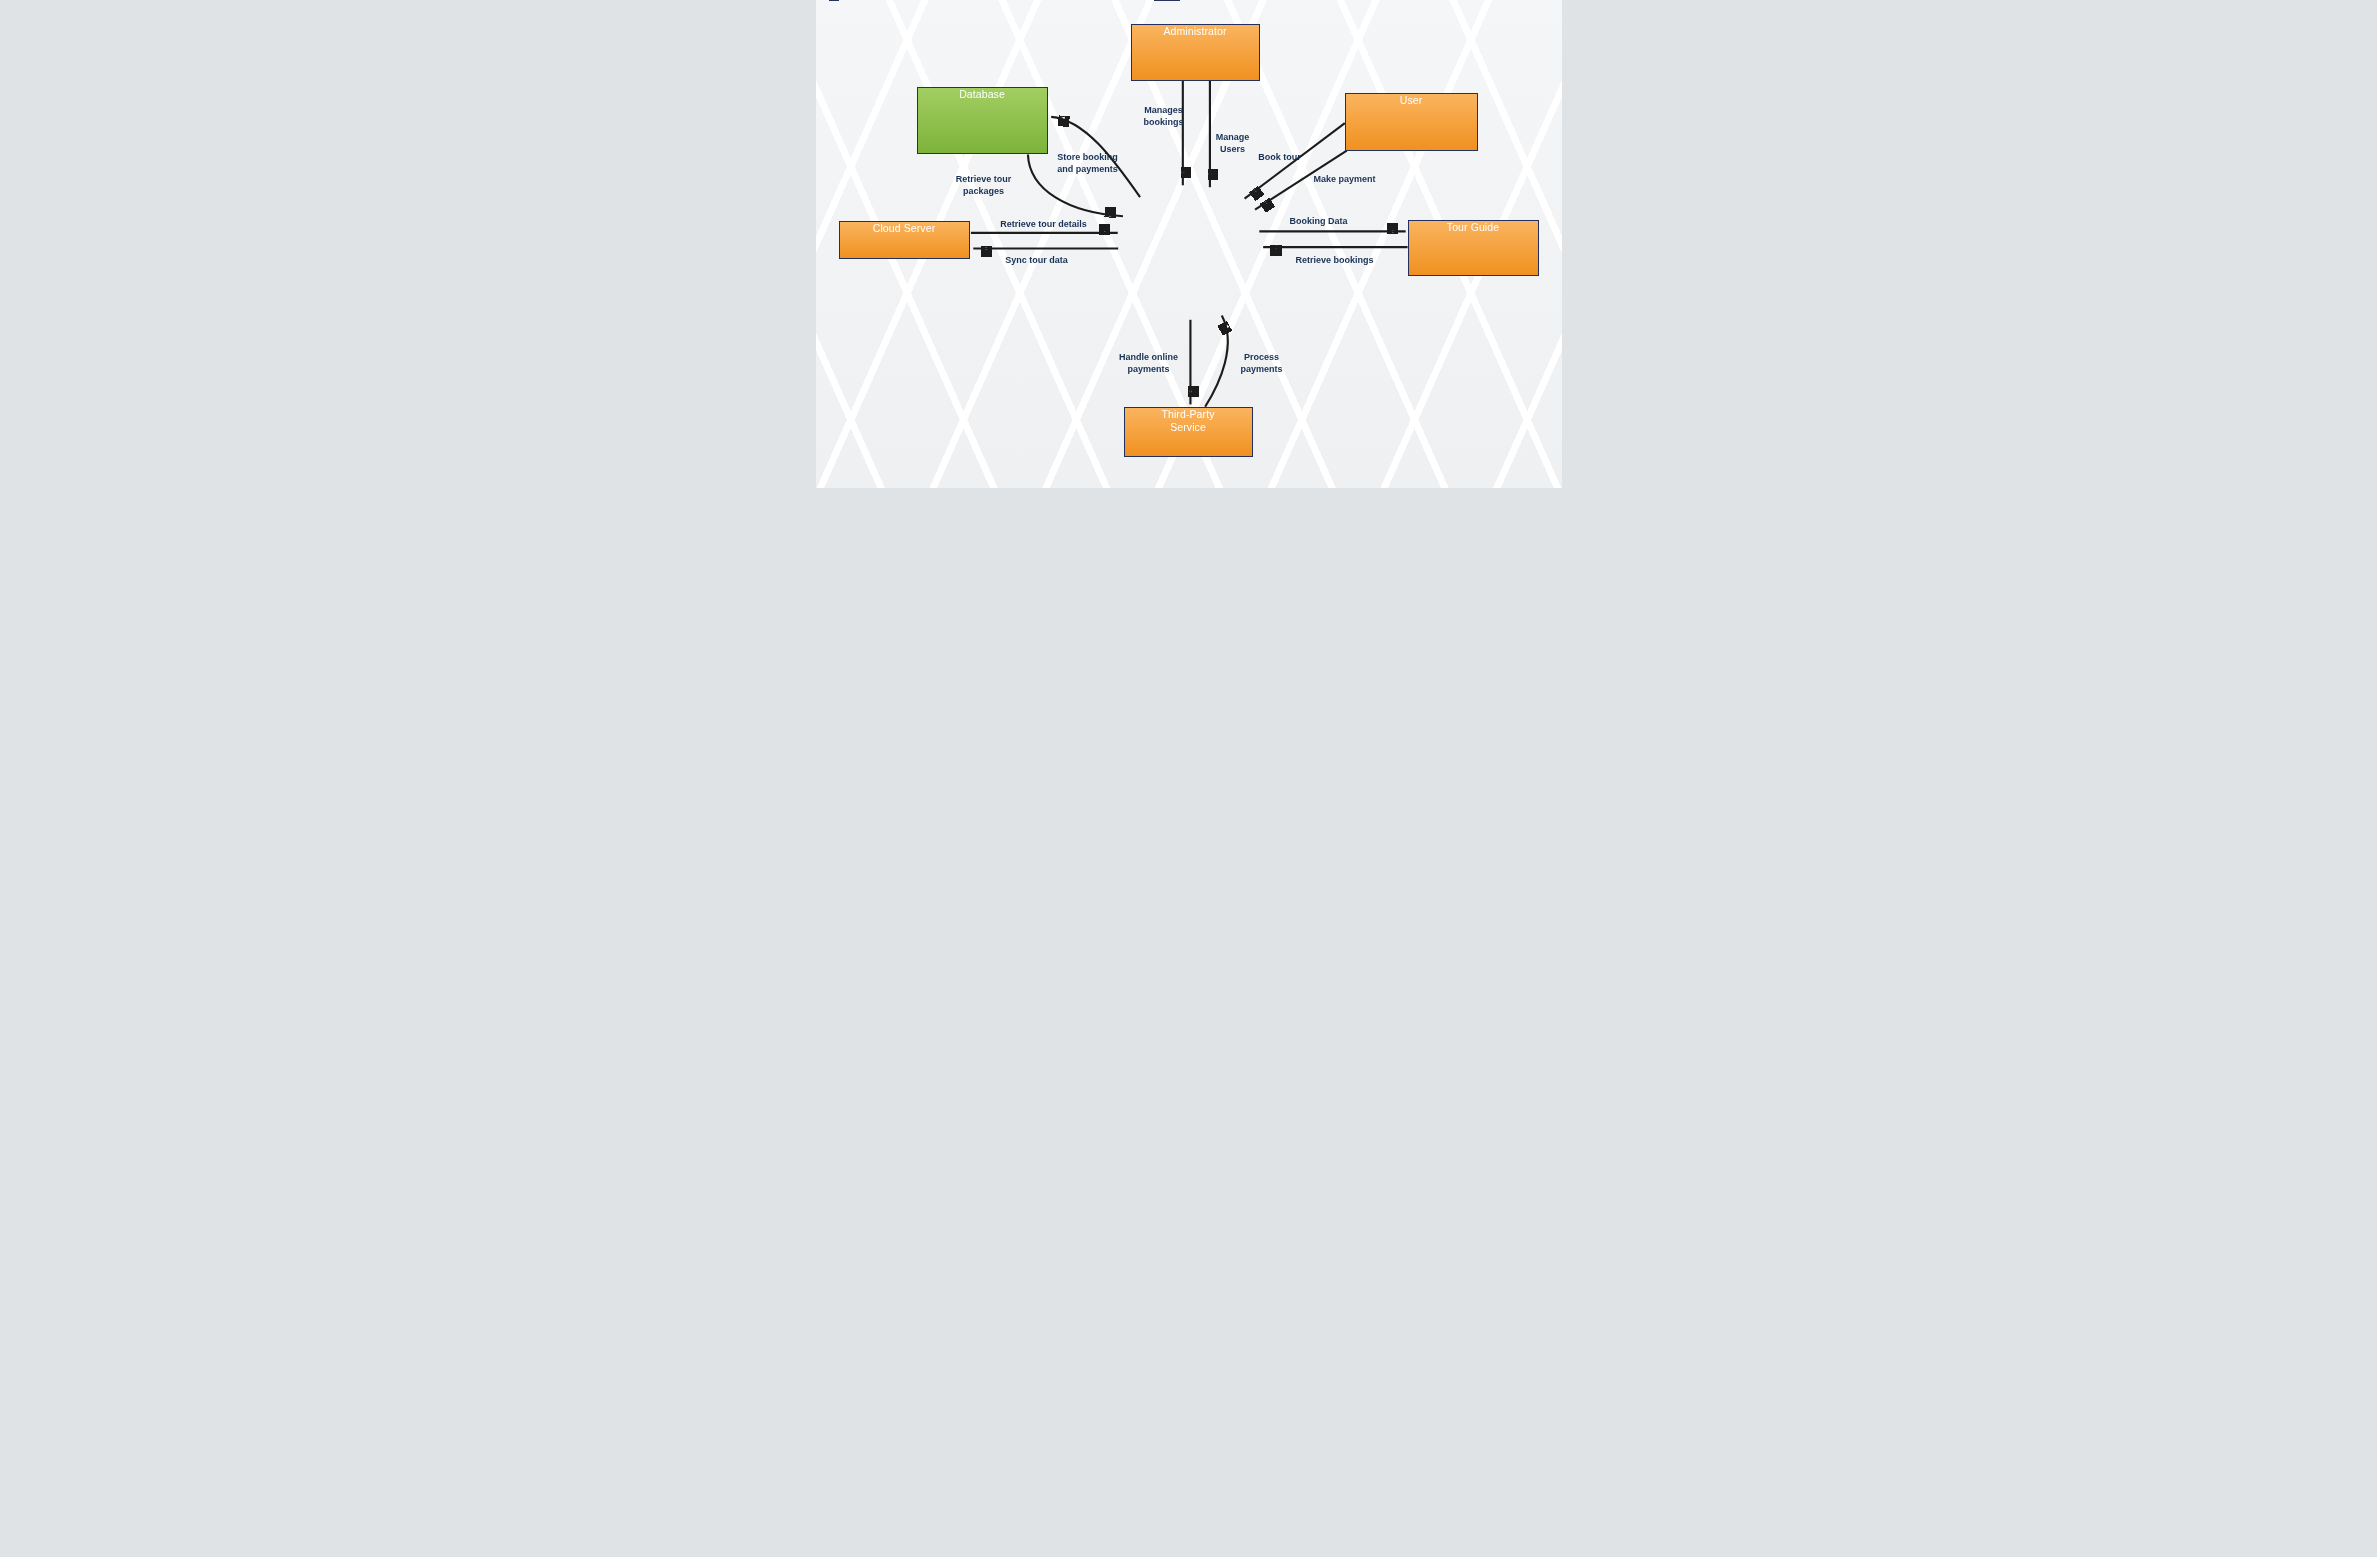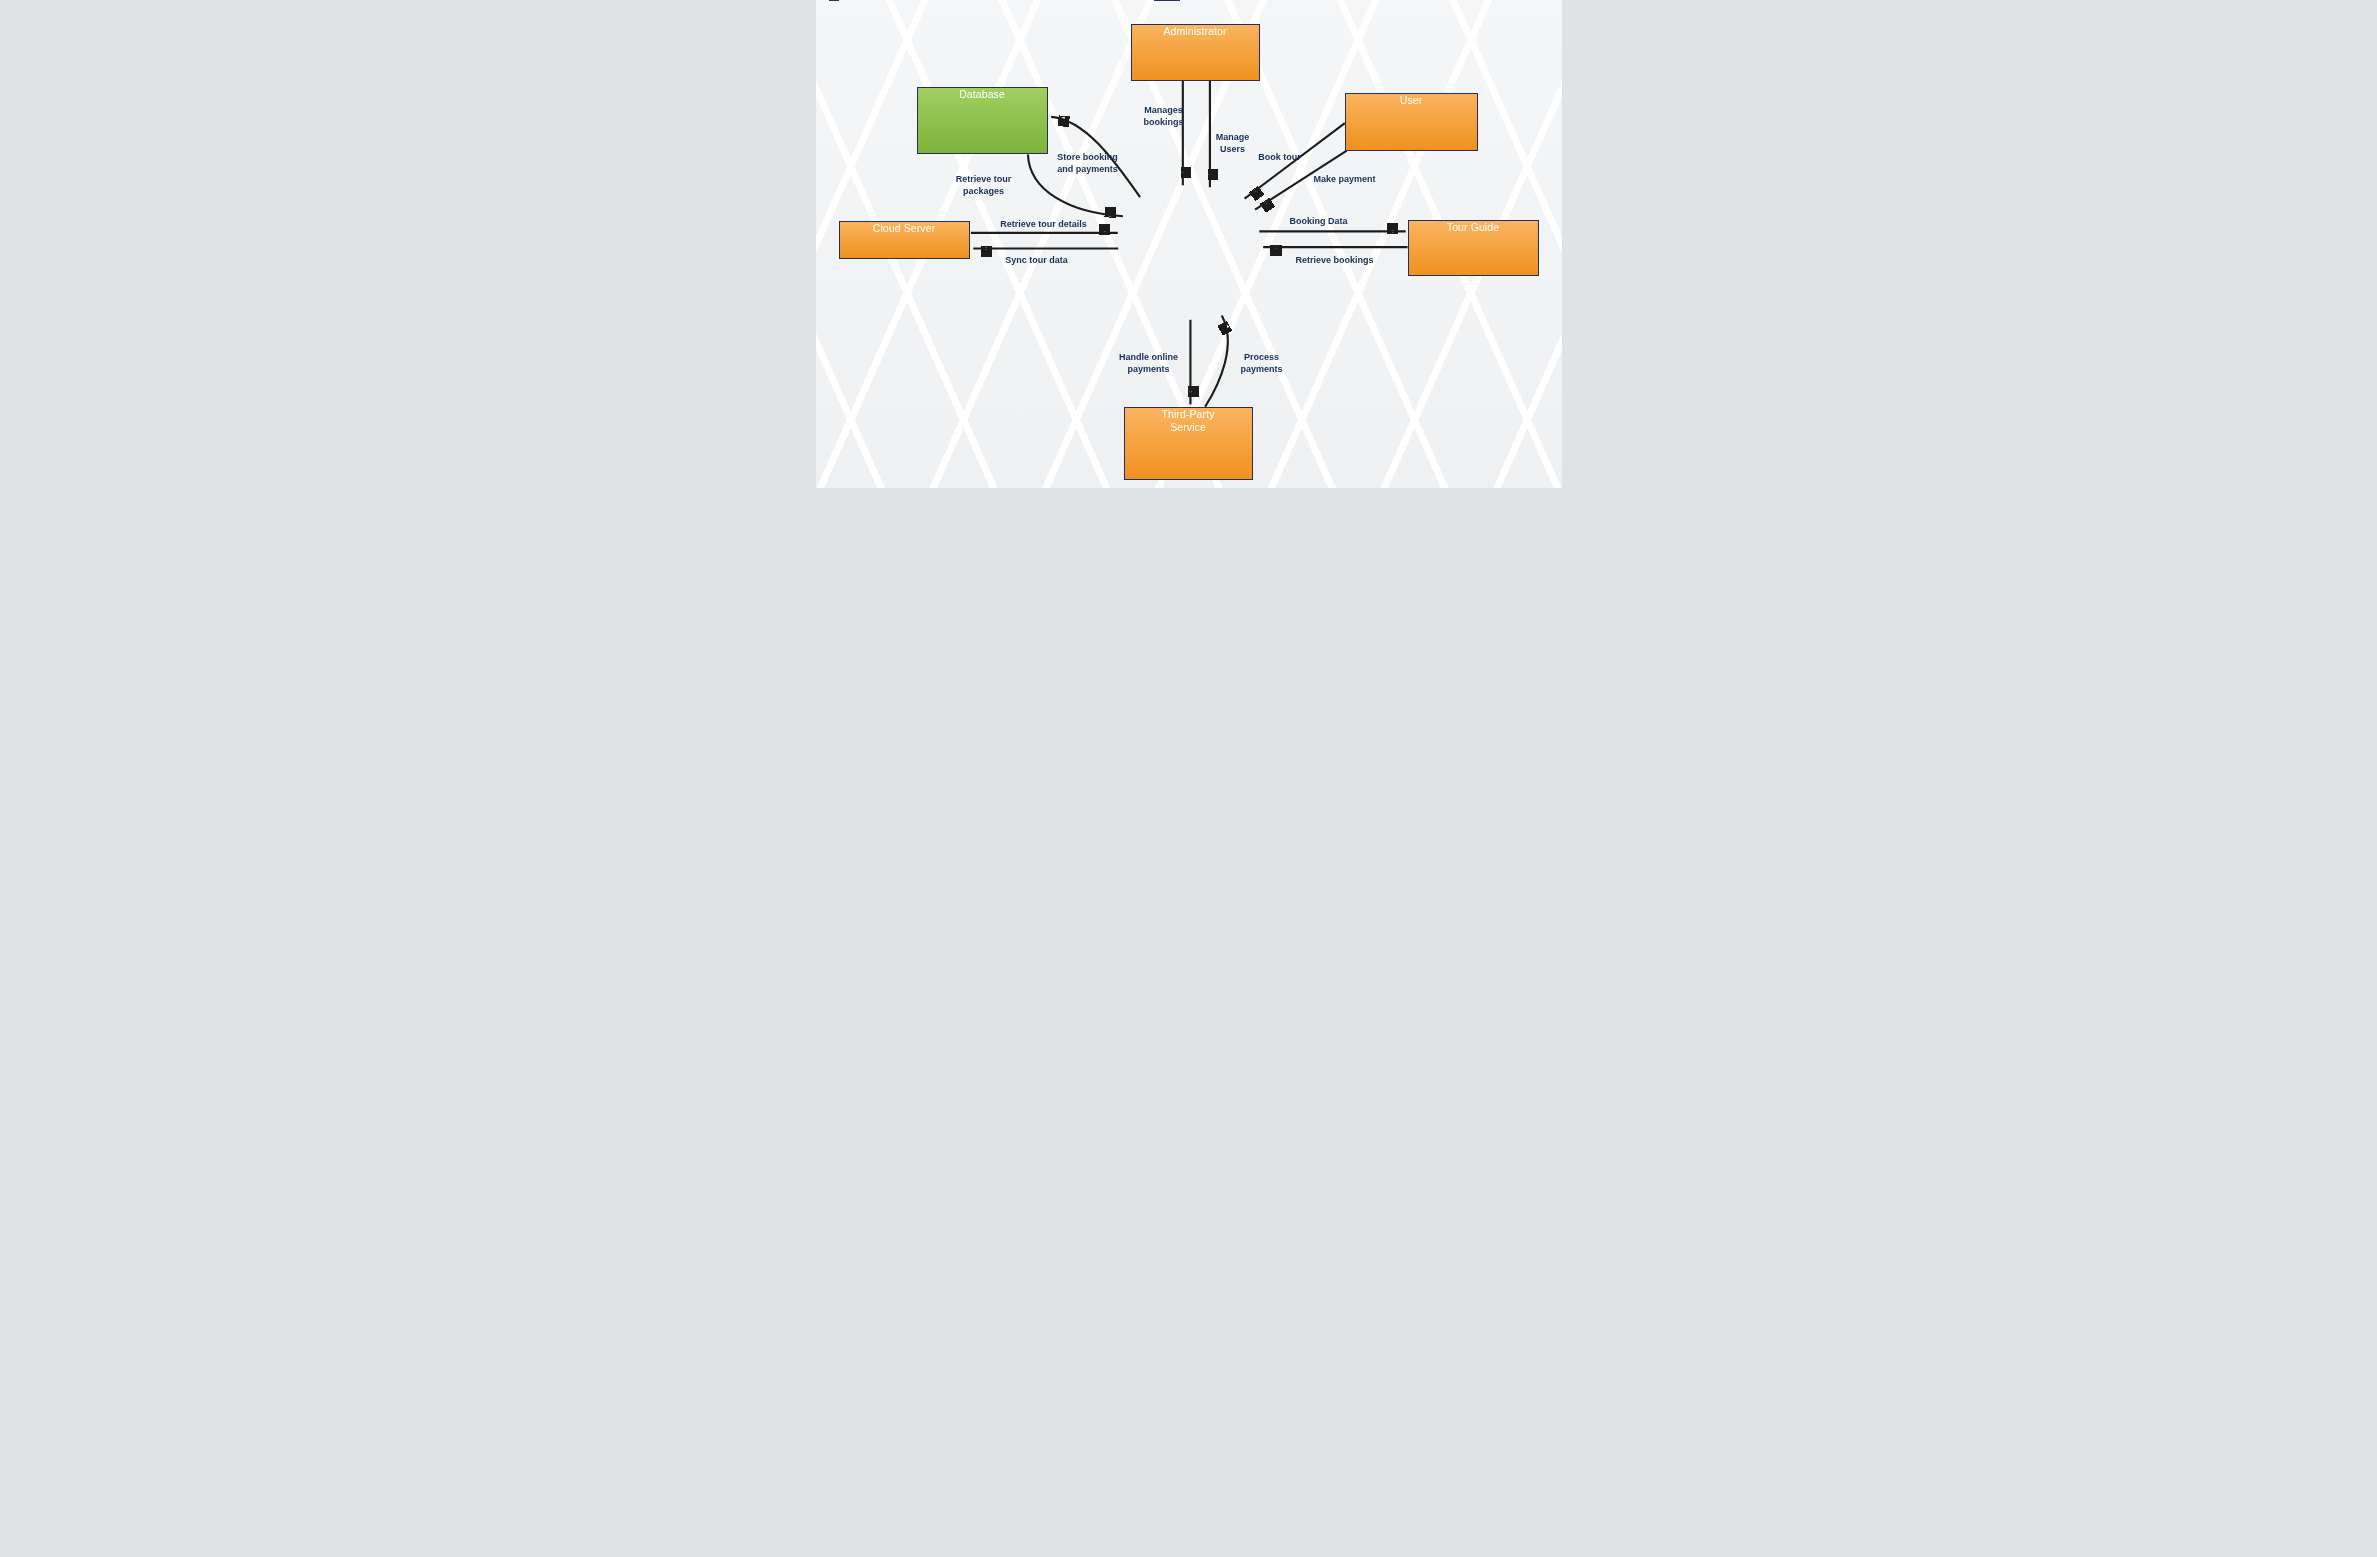--- a/index.html
+++ b/index.html
@@ -27,21 +27,21 @@
     font-size:10.5px;line-height:13.3px;
     letter-spacing:0.1px;
   }
   .node.orange{background:linear-gradient(180deg,#fab45f 0%,#f09120 100%);}
   .node.green {background:linear-gradient(180deg,#a2ce62 0%,#7db33b 100%);}
   #node-administrator{left:315px;top:24px;width:129px;height:57px;}
   #node-database    {left:101px;top:87px;width:131px;height:67px;}
   #node-user        {left:529px;top:93px;width:133px;height:58px;}
   #node-cloud-server{left:23px;top:221px;width:131px;height:38px;}
   #node-tour-guide  {left:592px;top:220px;width:131px;height:56px;}
-  #node-third-party {left:308px;top:407px;width:129px;height:73px;}
+  #node-third-party {left:308px;top:407px;width:129px;height:50px;}
   #node-third-party .lbl{width:81px;}
   
   #center-circle{
     position:absolute;left:302px;top:177px;width:143px;height:143px;
     border-radius:50%;
     border:1.9px solid #1d2a57;
     box-sizing:border-box;
     background:linear-gradient(180deg,#68c07c 0%,#0c9f4b 100%);
     display:flex;align-items:center;justify-content:center;
     text-align:center;color:#fff;

